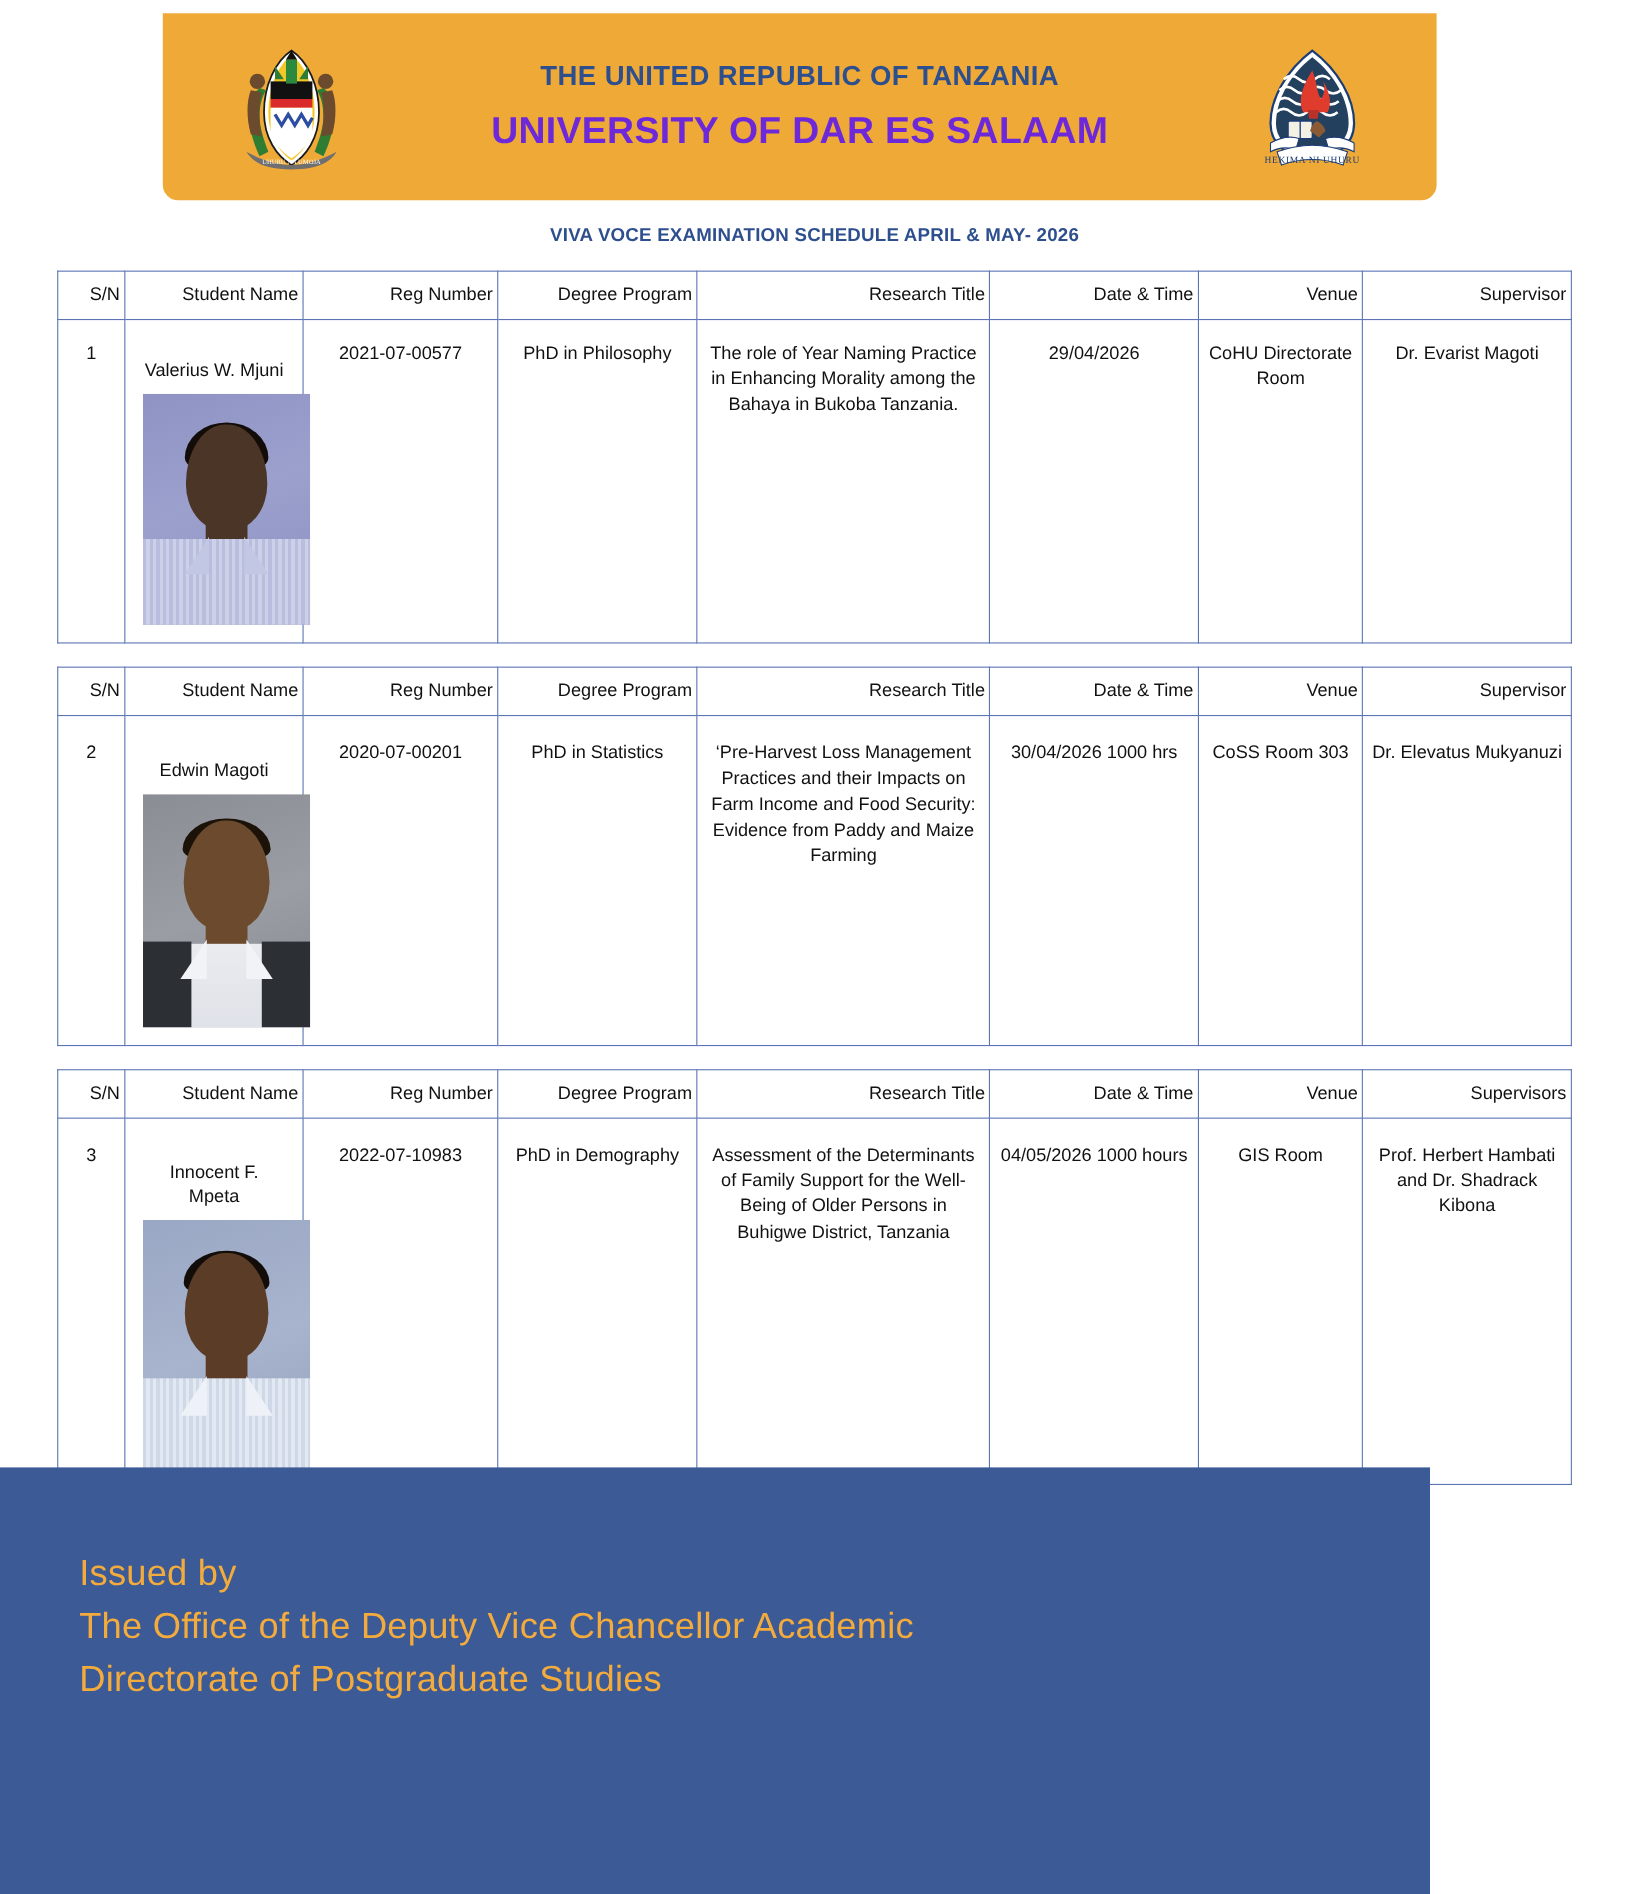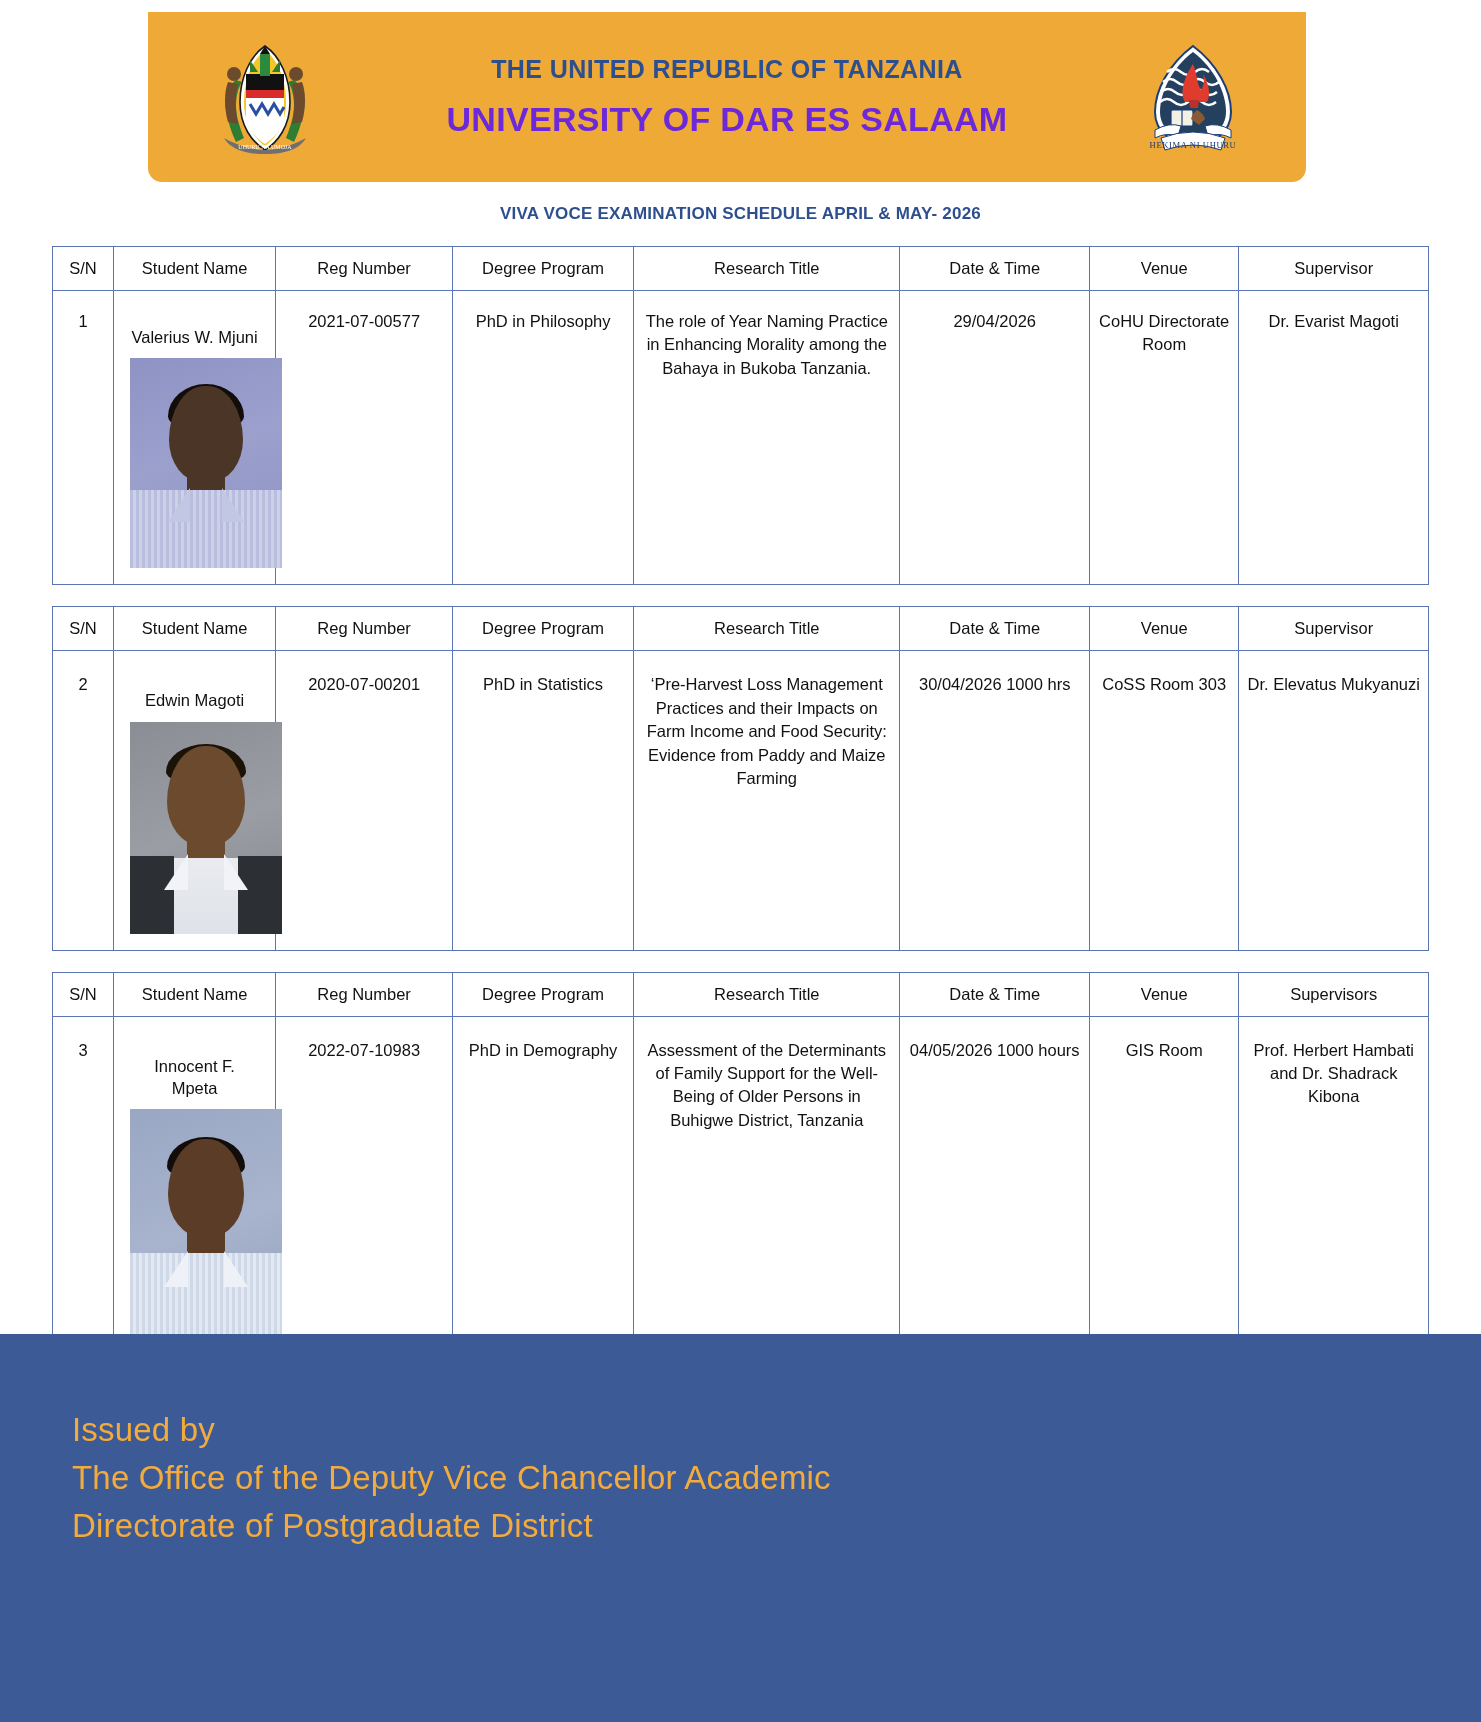--- a/index.html
+++ b/index.html
@@ -80,21 +80,21 @@
   }
   table.sched td, table.sched th {
     border: 1px solid #5B74B4;
     font-size: 16.5px;
     color: #111111;
     font-weight: 400;
     vertical-align: top;
     padding: 6px 6px;
   }
   table.sched th {
-    text-align: center;
+    text-align: right;
     font-weight: 400;
     padding: 12px 4px 12px 4px;
     height: 44px;
     vertical-align: middle;
   }
   .c-sn      { width: 58px;  text-align: center; }
   .c-name    { width: 154px; text-align: center; }
   .c-reg     { width: 168px; text-align: center; }
   .c-degree  { width: 172px; text-align: center; }
   .c-title   { width: 253px; text-align: center; }
@@ -184,21 +184,21 @@
   .p3 .p-collar-r { bottom: 58px; right: 34px; border-right: 24px solid transparent; border-bottom: 36px solid #eef2f8; }
 
   .p-jacket-l, .p-jacket-r { position: absolute; bottom: 0; width: 44px; height: 78px; }
   .p2 .p-jacket-l { left: 0; background: #2c3034; }
   .p2 .p-jacket-r { right: 0; background: #2c3034; }
 
   
   .footer {
     position: absolute;
     left: 0; bottom: 0;
-    width: 1481px;
+    width: 1300px;
     height: 388px;
     background: #3C5A96;
     padding: 72px 0 0 72px;
   }
   .footer div {
     color: #F2AB3C;
     line-height: 1.46;
     letter-spacing: .2px;
   }
   .f-line1 { font-size: 33px; }
@@ -410,14 +410,14 @@
         <td class="cell-center">GIS Room</td>
         <td class="cell-center">Prof. Herbert Hambati and Dr. Shadrack Kibona</td>
       </tr>
     </tbody>
   </table>
 </div>
 
 <div class="footer">
   <div class="f-line1">Issued by</div>
   <div class="f-line2">The Office of the Deputy Vice Chancellor Academic</div>
-  <div class="f-line3">Directorate of Postgraduate District</div>
+  <div class="f-line3">Directorate of Postgraduate Studies</div>
 </div>
 
 </body></html>

